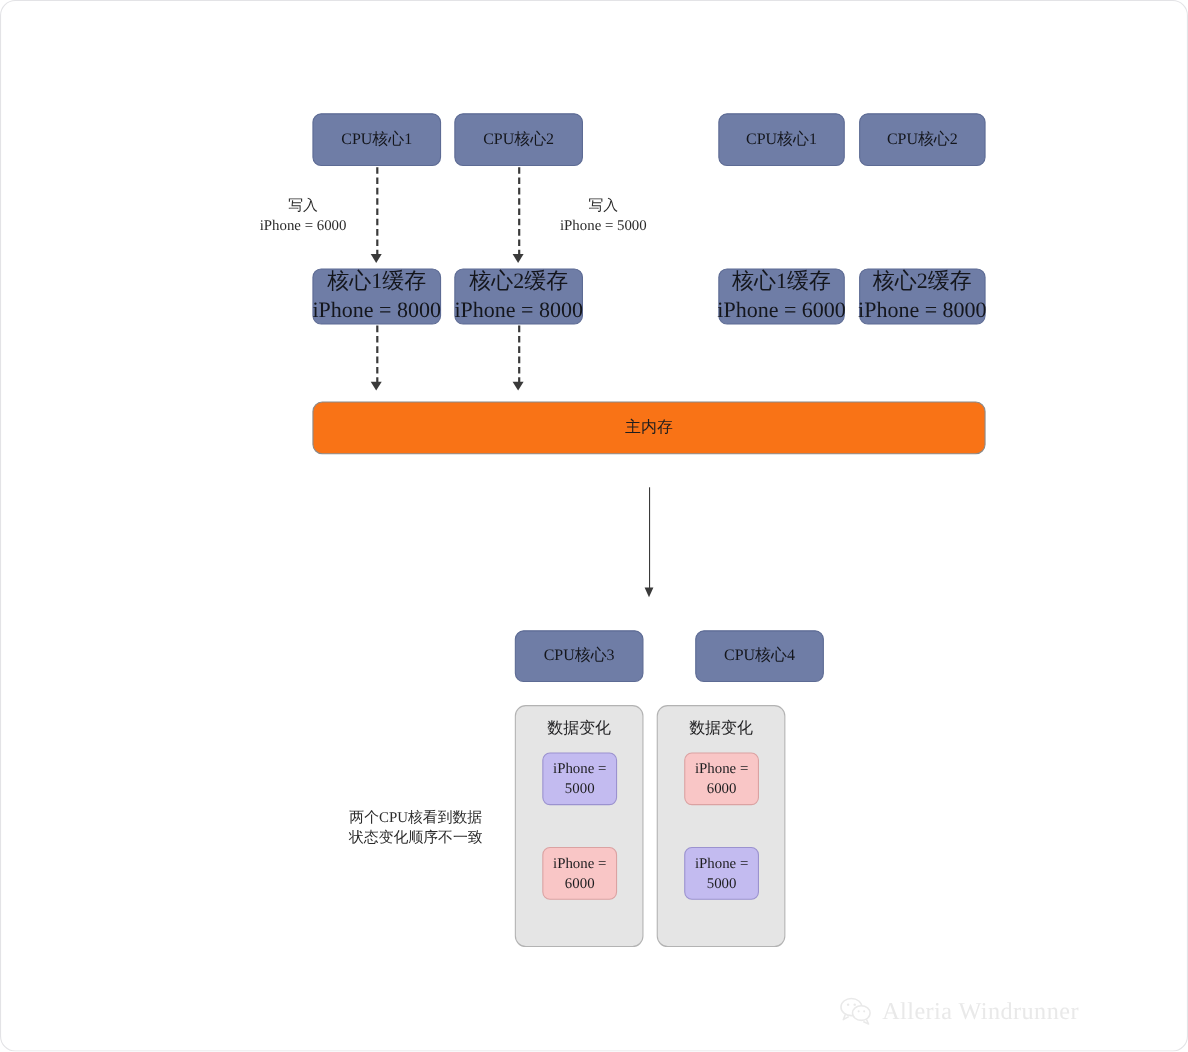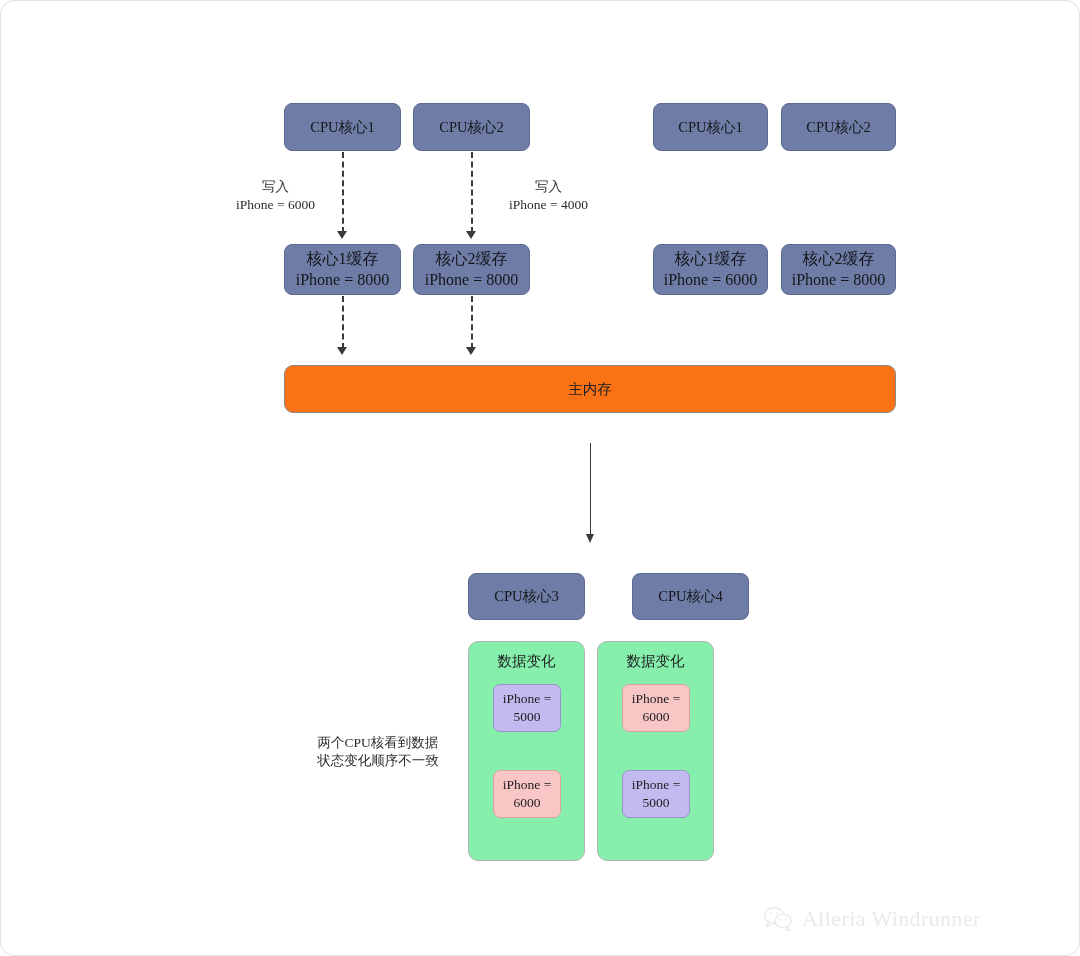--- a/index.html
+++ b/index.html
@@ -43,32 +43,32 @@
   .node .l1, .node .l2 {
     display: block;
     white-space: nowrap;
   }
   .blue {
     background: #6f7da6;
     border: 1px solid #5d6b94;
     color: #14161c;
     font-size: 14.5px;
   }
-  .blue.two-line { font-size: 16px; }
+  .blue.two-line { font-size: 20px; }
   .memory {
     background: #f97316;
     border: 1px solid #8a8a8a;
     color: #1d1d1f;
     font-size: 14.5px;
     border-radius: 9px;
   }
   .groupbox {
     position: absolute;
     box-sizing: border-box;
-    background: #86efac;
+    background: #e5e5e5;
     border: 1px solid #b3b3b3;
     border-radius: 10px;
   }
   .groupbox .gb-title {
     position: absolute;
     top: 10px;
     left: 0;
     width: 100%;
     text-align: center;
     font-size: 14.5px;
@@ -159,21 +159,21 @@
       <span class="l1">CPU核心2</span>
     </div>
 
     <div class="label" style="left:197px; top:165px; width:155px;">
       <span>写入</span>
       <span>iPhone = 6000</span>
     </div>
 
     <div class="label" style="left:470px; top:165px; width:155px;">
       <span>写入</span>
-      <span>iPhone = 4000</span>
+      <span>iPhone = 5000</span>
     </div>
 
     <div class="dashed-line" style="left:341px; top:139px; height:81px;"></div>
     <div class="arrowhead" style="left:336px; top:218px;"></div>
 
     <div class="dashed-line" style="left:470px; top:139px; height:81px;"></div>
     <div class="arrowhead" style="left:465px; top:218px;"></div>
 
     <div class="node blue two-line" style="left:283px; top:231px; width:117px; height:51px;">
       <span class="l1">核心1缓存</span>

